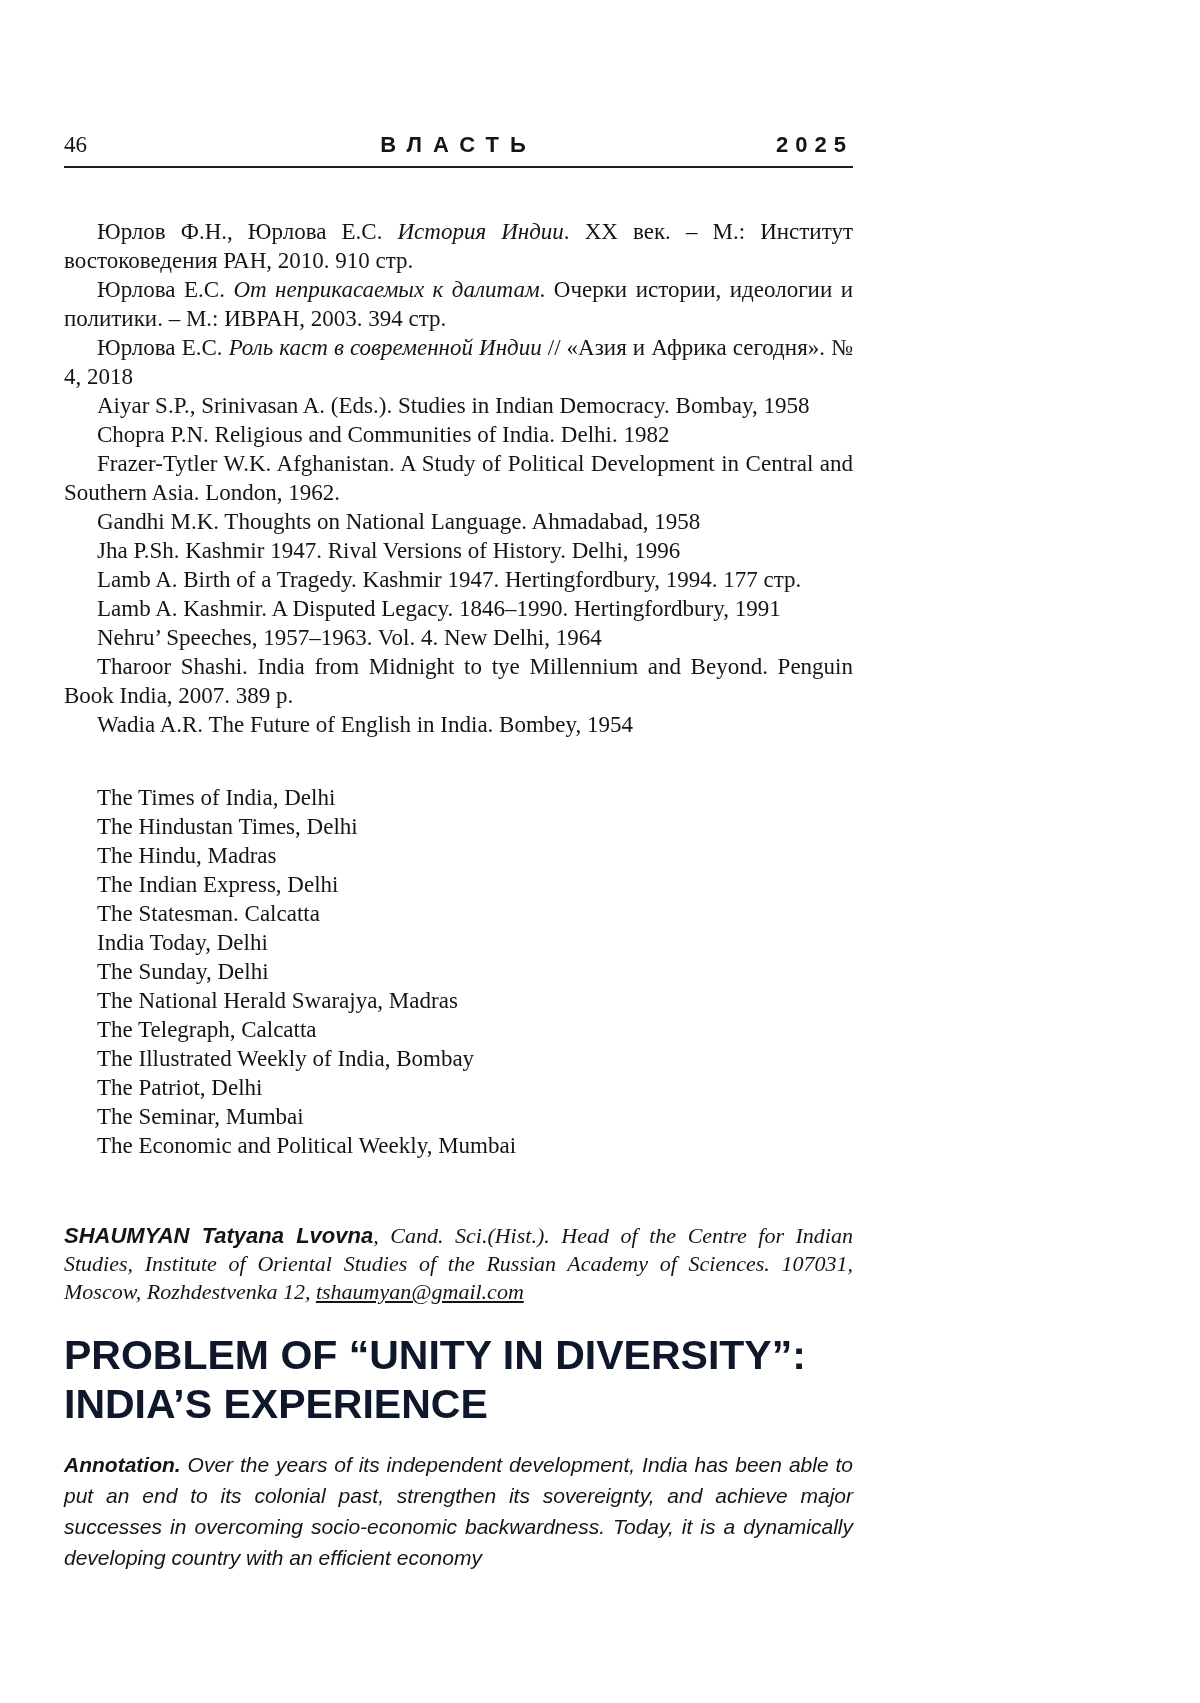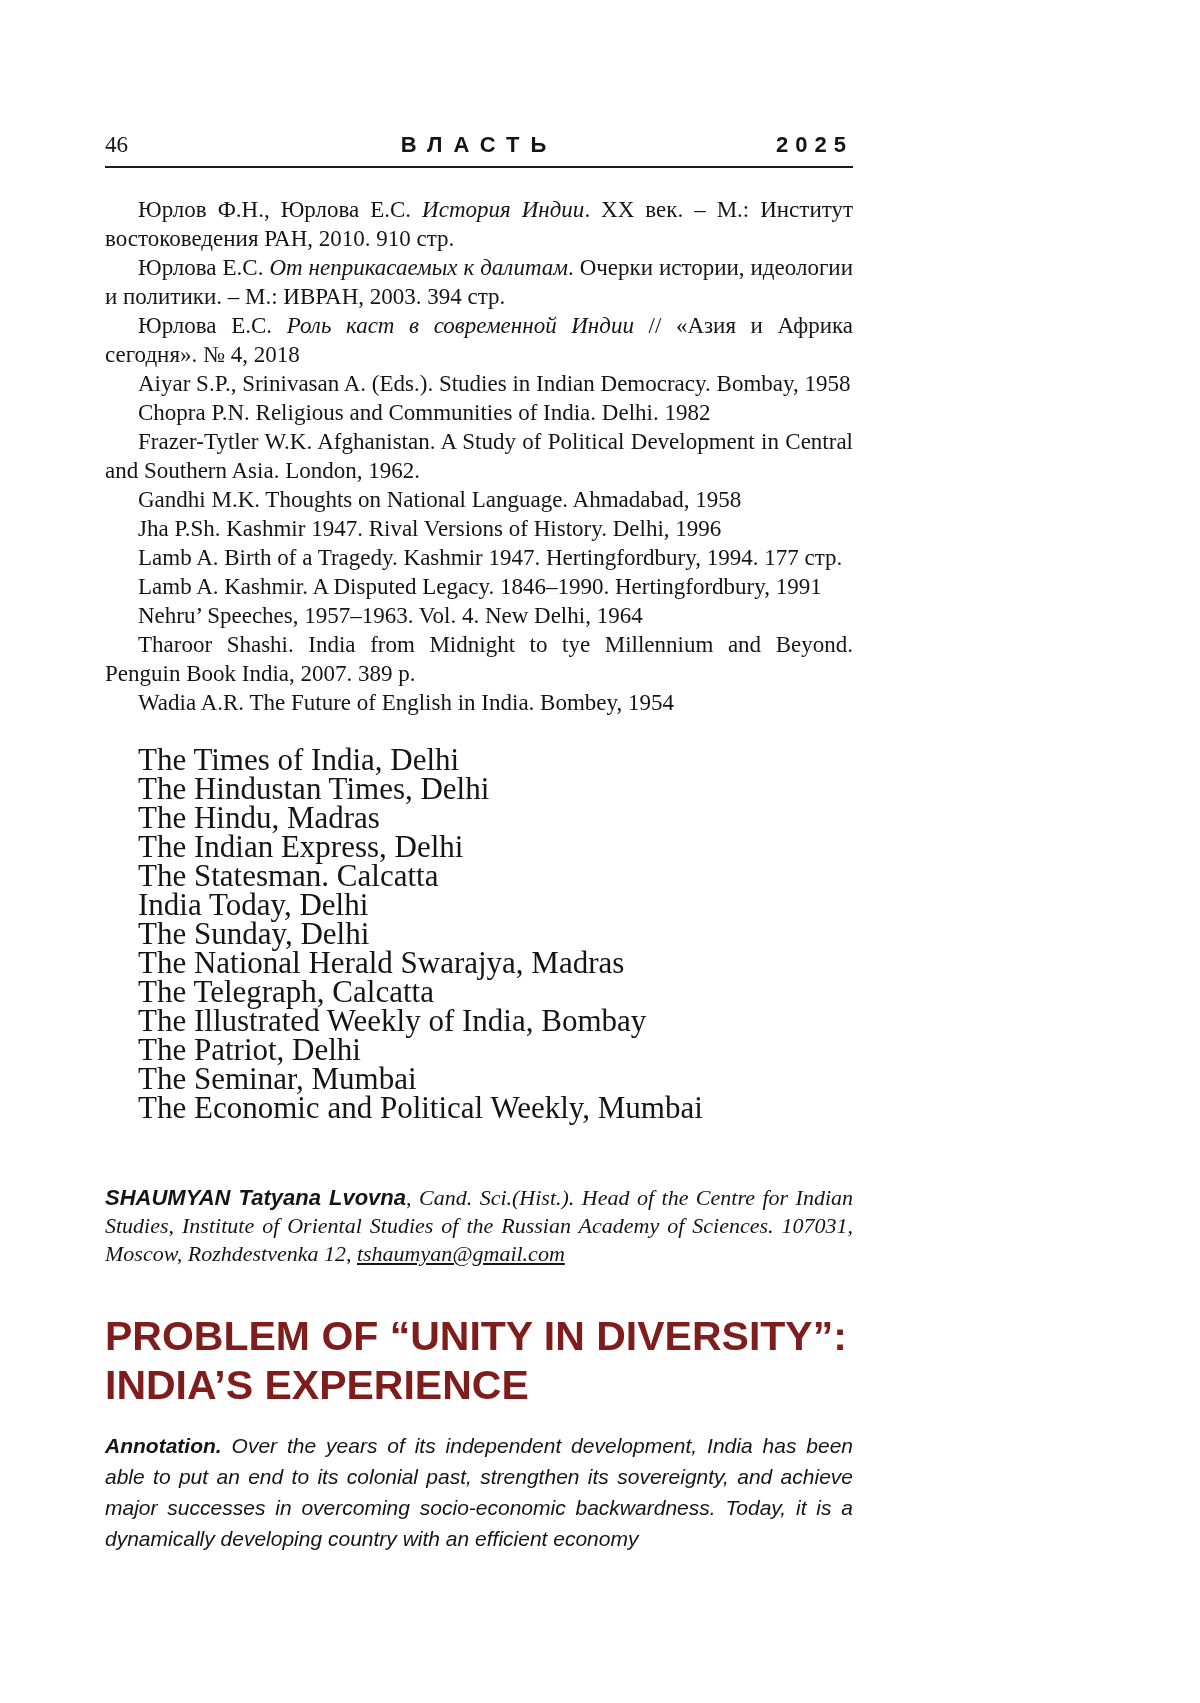--- a/index.html
+++ b/index.html
@@ -1,20 +1,20 @@
 <!DOCTYPE html>
 <html><head>
 <meta charset="utf-8">
 <style>
   html,body { margin:0; padding:0; background:#ffffff; }
   .page {
     width:1068px; height:1703px;
     background:#ffffff;
     box-sizing:border-box;
-    padding:86px 215px 0 105px;
+    padding:86px 215px 0 64px;
     font-family:"Liberation Serif", serif;
     color:#151515;
     overflow:hidden;
     position:relative;
   }
   .page-header {
     position:relative;
     display:flex;
     justify-content:space-between;
     align-items:flex-end;
@@ -24,46 +24,46 @@
   .pagenum { font-size:23px; }
   .journal {
     position:absolute; left:50%; transform:translateX(-50%);
     font-family:"Liberation Sans", sans-serif;
     font-weight:bold; font-size:22px; letter-spacing:11px;
   }
   .year {
     font-family:"Liberation Sans", sans-serif;
     font-weight:bold; font-size:22px; letter-spacing:7px;margin-top:46px;
   }
-  .bibliography { margin-top:27px; }
+  .bibliography { margin-top:49px; }
   .bib {
     margin:0;
     font-size:23px; line-height:29px;
     text-indent:33px;
     text-align:justify;
   }
   .bib em { font-style:italic; }
-  .newspapers { margin-top:28px; font-size:31px; line-height:29px; }
+  .newspapers { margin-top:44px; font-size:23px; line-height:29px; }
   .news-line { padding-left:33px; }
   .author {
     margin-top:62px;
     font-size:22px; line-height:28px;
     font-style:italic;
     text-align:justify;
   }
   .author-name { font-family:"Liberation Sans", sans-serif; font-weight:bold; }
   .email { text-decoration:underline; color:inherit; cursor:pointer;margin-top:41px; }
   .title {
-    margin:44px 0 0 0;
+    margin:25px 0 0 0;
     font-family:"Liberation Sans", sans-serif;
     font-weight:bold;
     font-size:41px;
     line-height:49px;
     letter-spacing:0px;
-    color:#7f1d1d;
+    color:#0f172a;
   }
   .title-line { display:block; }
   .annotation {
     margin:20px 0 0 0;
     font-family:"Liberation Sans", sans-serif;
     font-style:italic;
     font-size:21px;
     line-height:31px;
     text-align:justify;
   }

